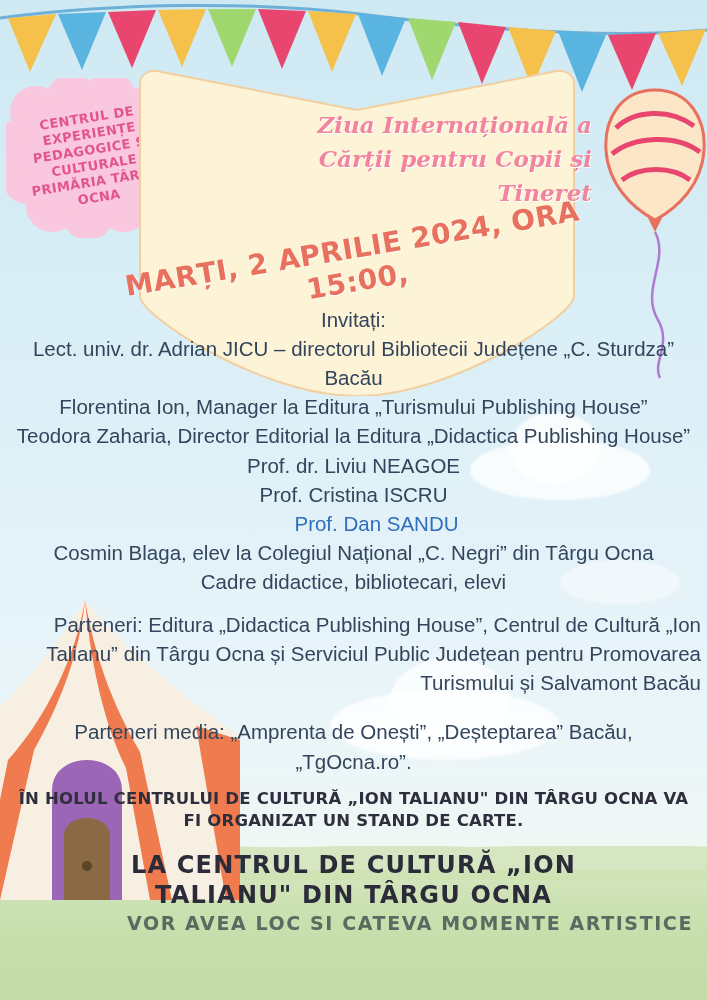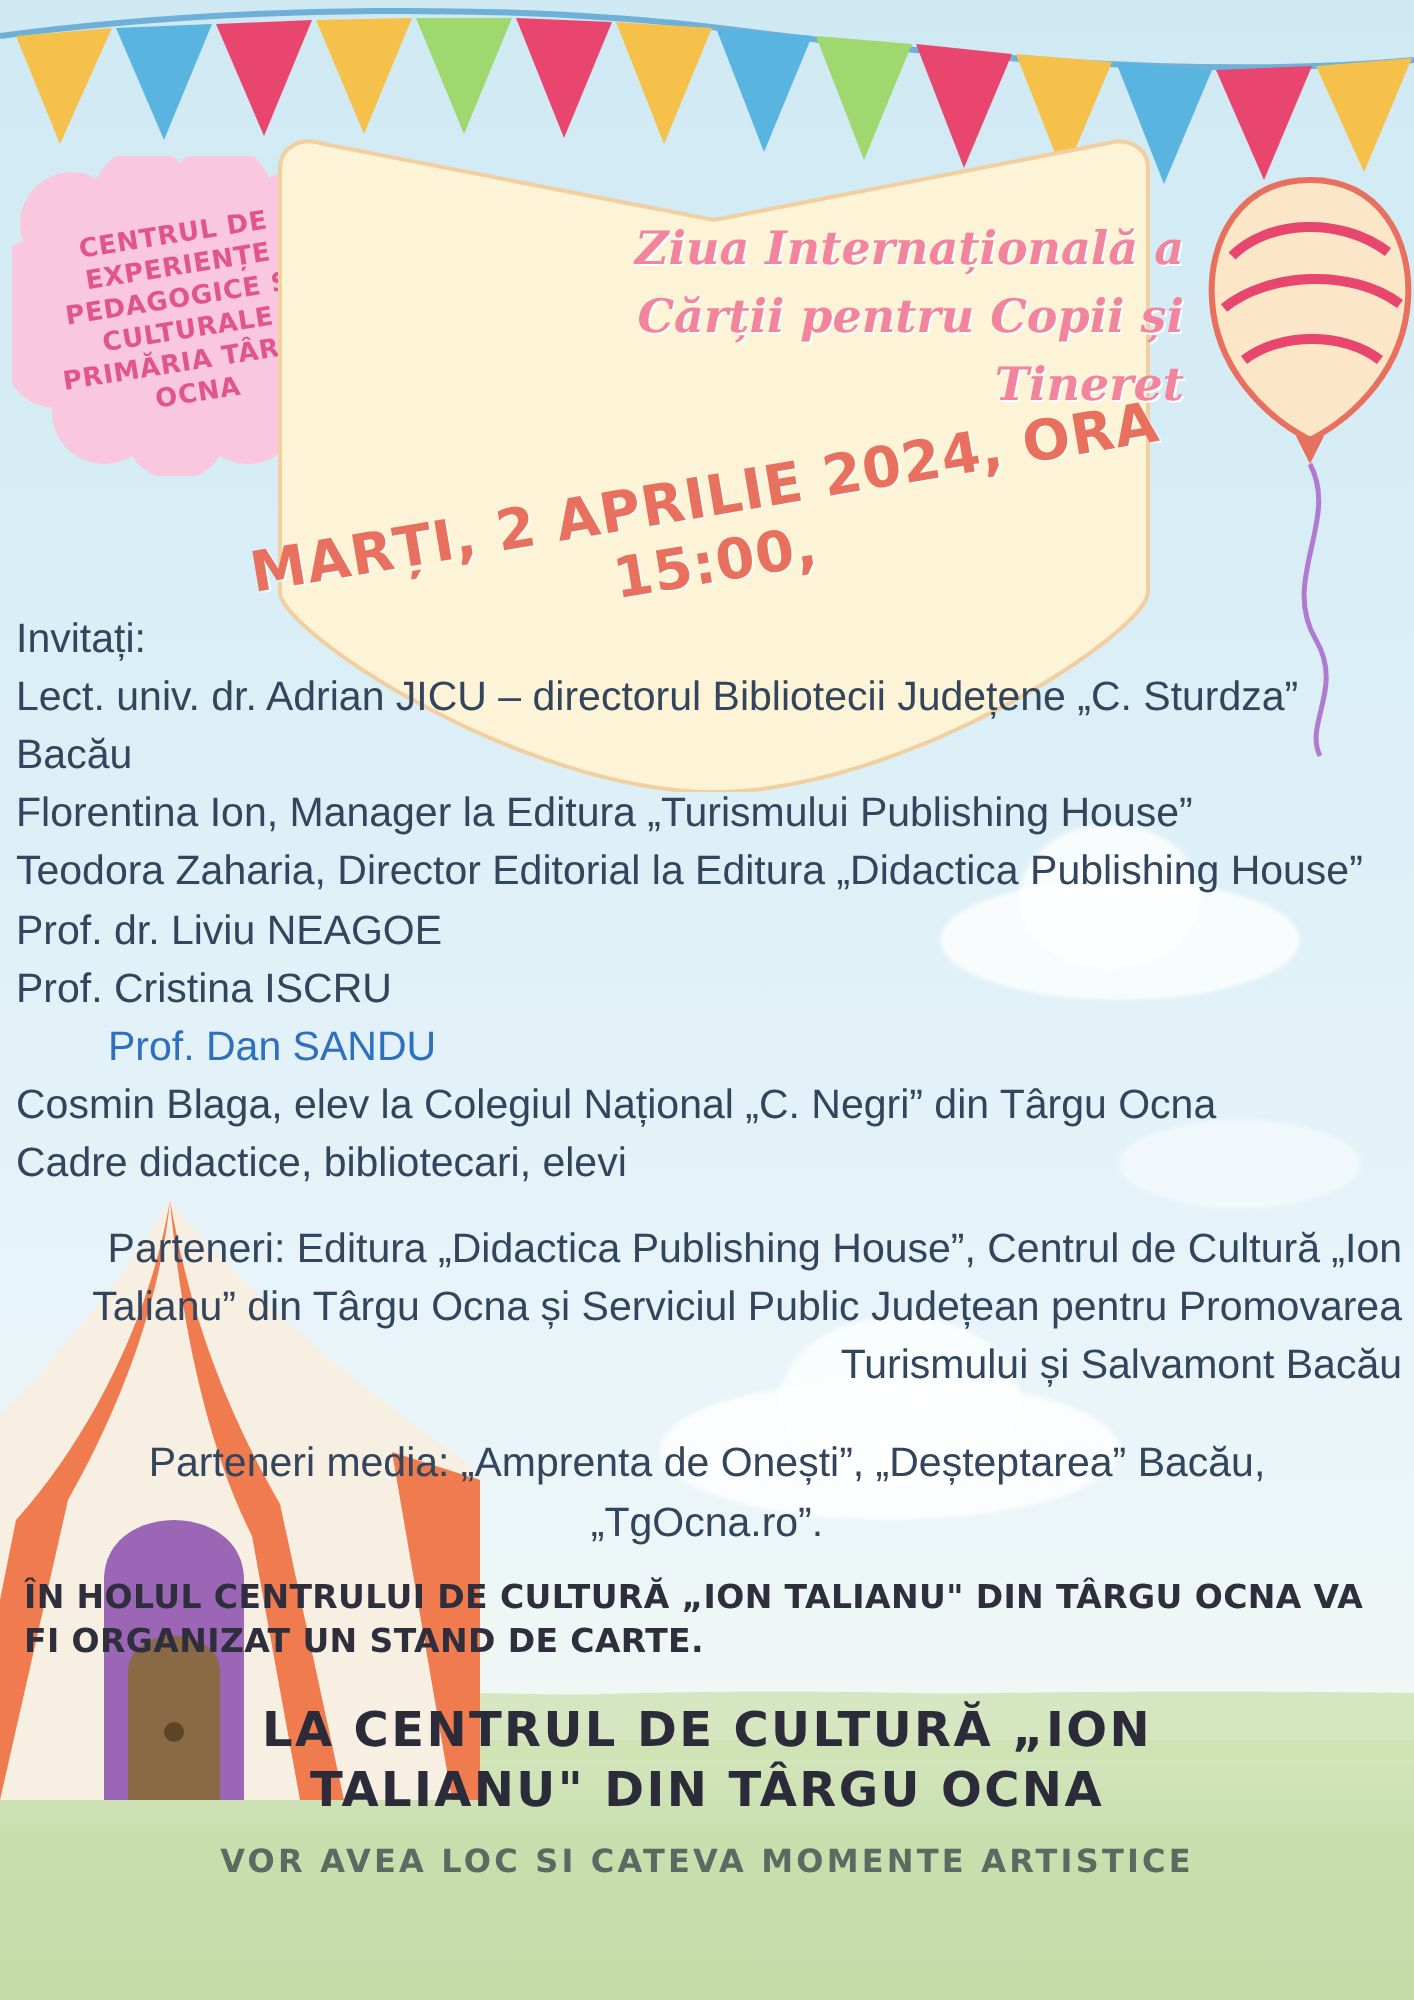--- a/index.html
+++ b/index.html
@@ -129,20 +129,21 @@
     position: absolute;
     left: 0; top: 305px;
     width: 707px;
     color: #2f3f56;
   }
   .guests {
     padding: 0 8px 0 8px;
     font-size: 20.5px;
     line-height: 1.42;
     color: #33455c;
+    text-align: center;
   }
   .guests .lbl { display: block; }
   .guests .g { display: block; }
   .guests .g.blue { color: #2f6fbf; margin-left: 46px; }
 
   .partners {
     margin-top: 14px;
     padding: 0 6px;
     text-align: right;
     font-size: 20.5px;
@@ -153,45 +154,45 @@
     margin-top: 20px;
     padding: 0 22px;
     text-align: center;
     font-size: 20.5px;
     line-height: 1.42;
     color: #33455c;
   }
   .stand {
     margin-top: 12px;
     padding: 0 12px;
+    text-align: center;
     font-family: "DejaVu Sans", sans-serif;
     font-weight: bold;
     font-size: 16.5px;
     line-height: 1.38;
     color: #2e2e3c;
     letter-spacing: .2px;
   }
   .venue {
     margin-top: 18px;
     padding: 0 4px;
     text-align: center;
     font-family: "DejaVu Sans", sans-serif;
     font-weight: bold;
     font-size: 24px;
     line-height: 1.24;
     color: #2b2b3a;
     letter-spacing: 1.2px;
   }
   .artistic {
-    margin-top: 10px;
     padding: 0 14px;
-    text-align: center;
-    font-family: "DejaVu Sans", sans-serif;
-    font-weight: bold;
-    font-size: 16px;
+    text-align: right;
+    font-family: "DejaVu Sans", sans-serif;
+    font-weight: bold;
+    font-size: 19px;
     line-height: 1.3;
     color: #5a6b62;
     letter-spacing: 1.6px;
   }
 </style>
 </head>
 <body>
 
 <div class="poster">
 

